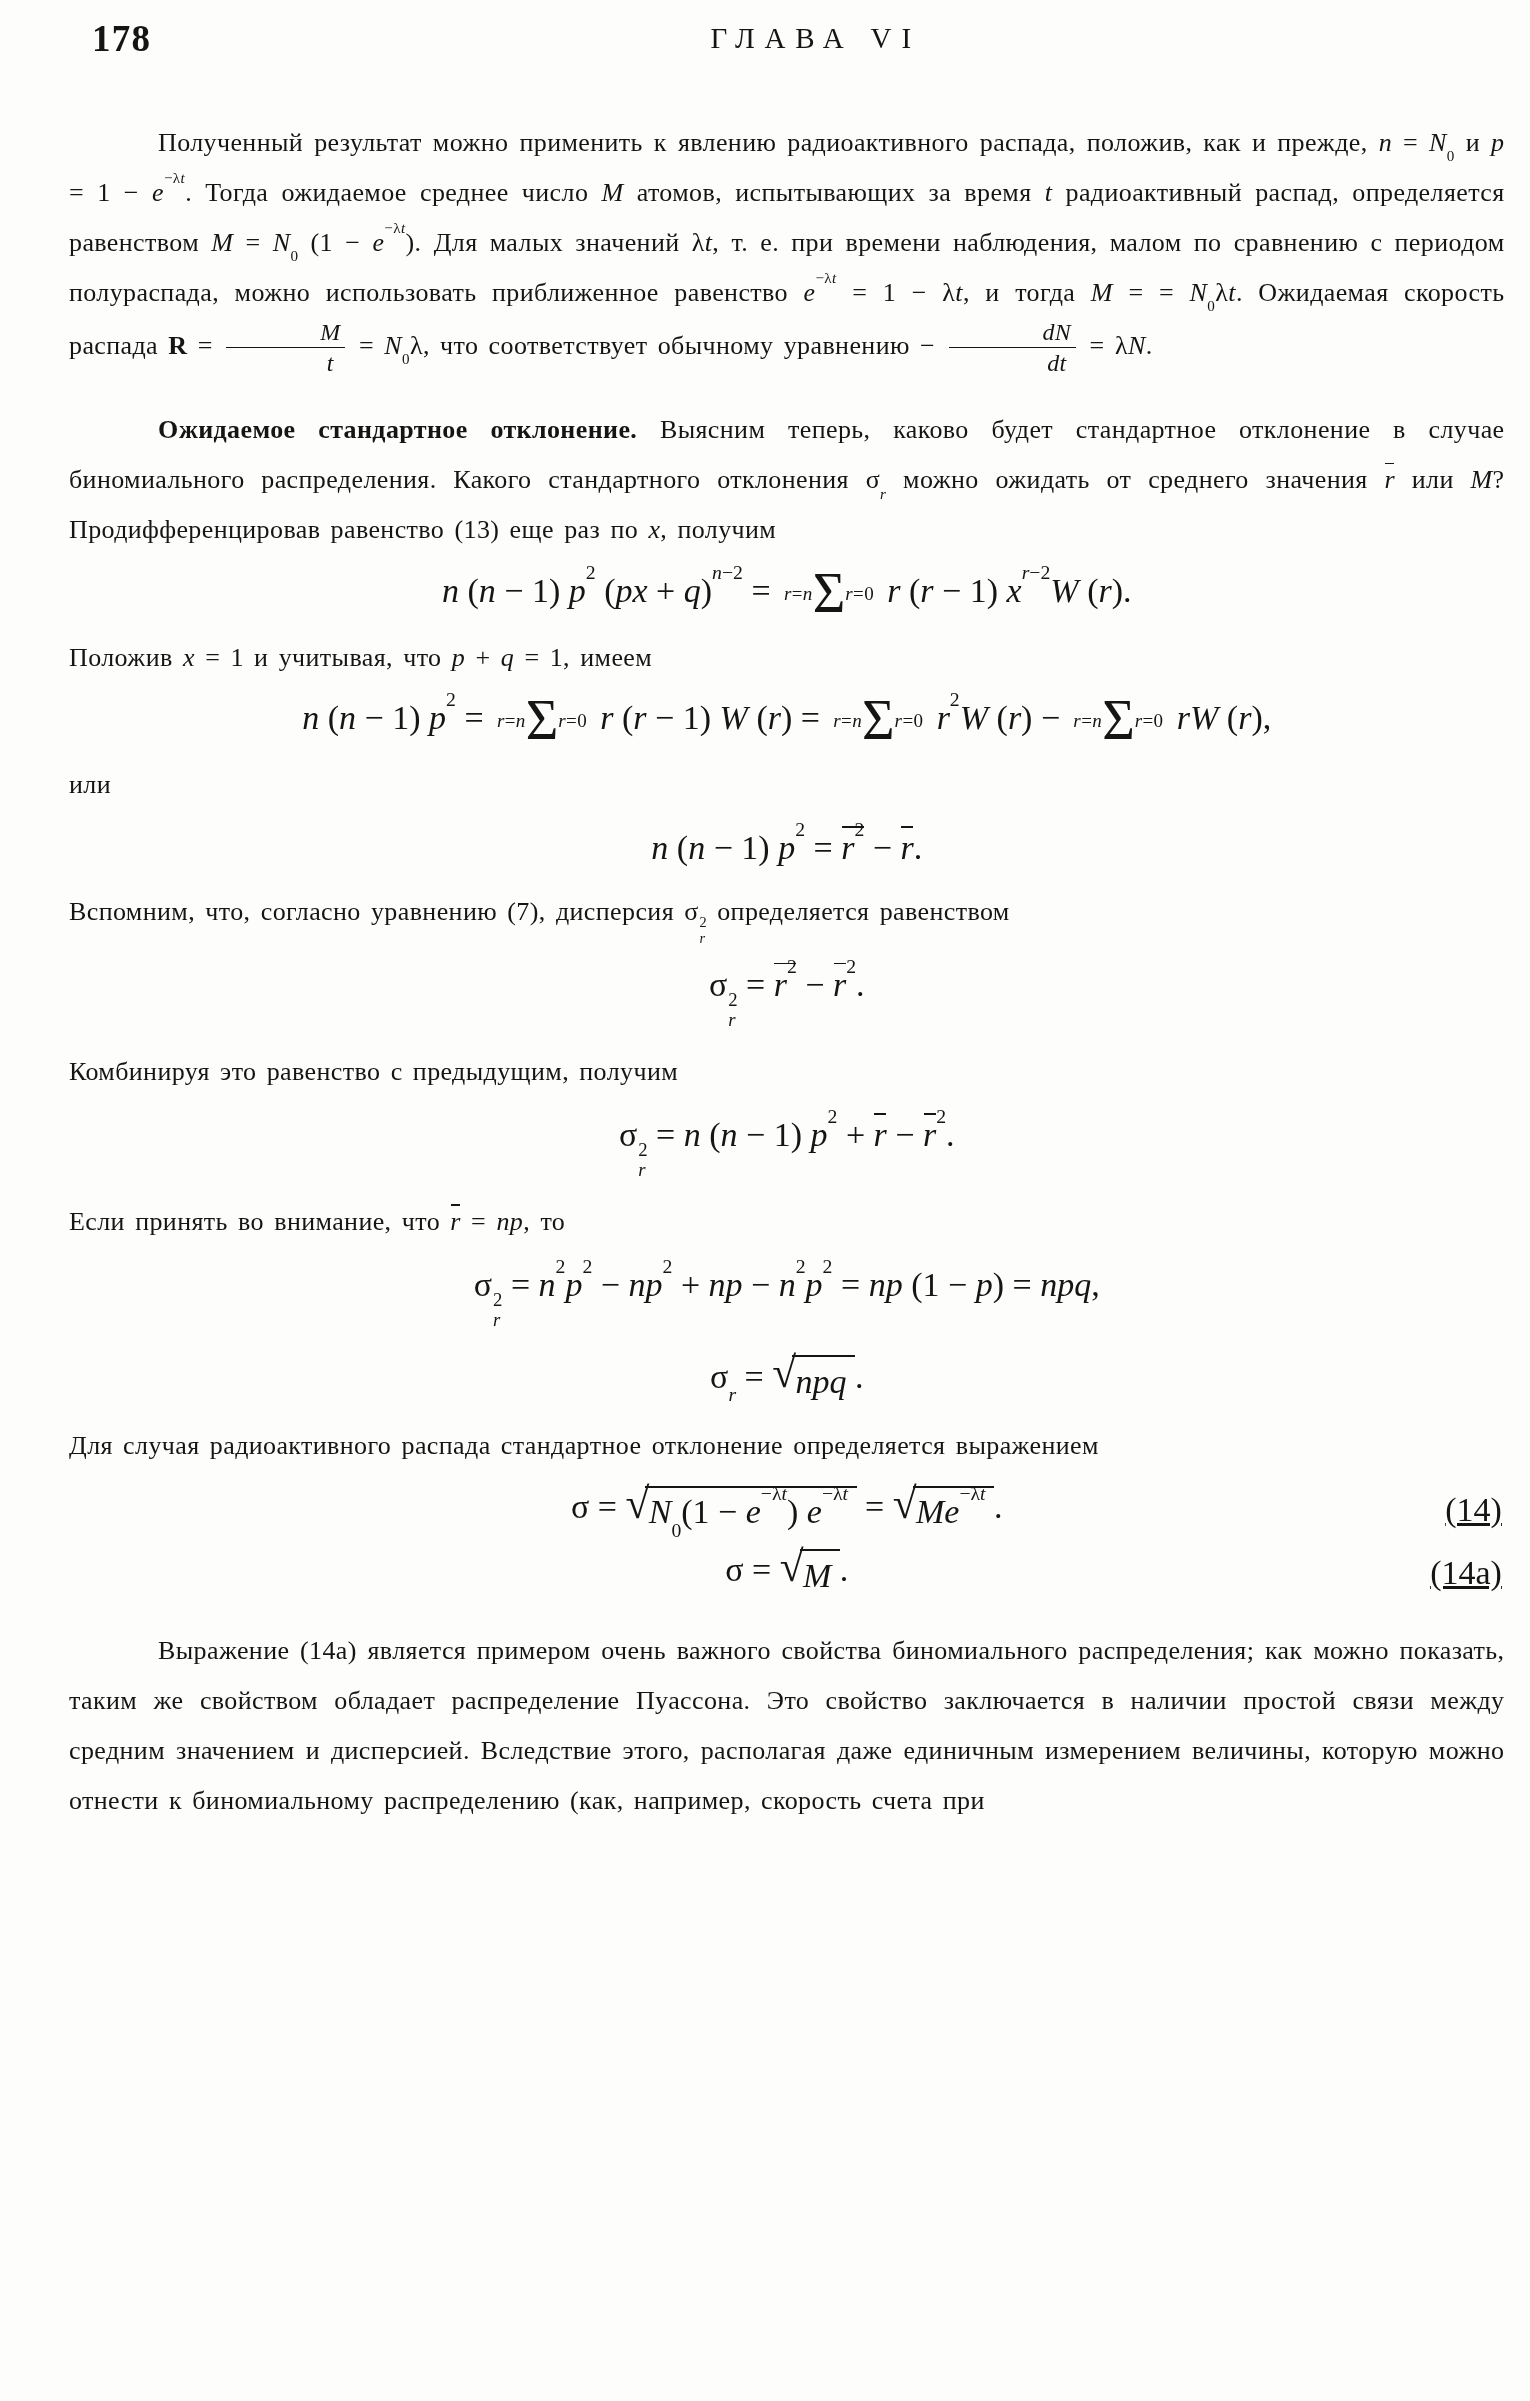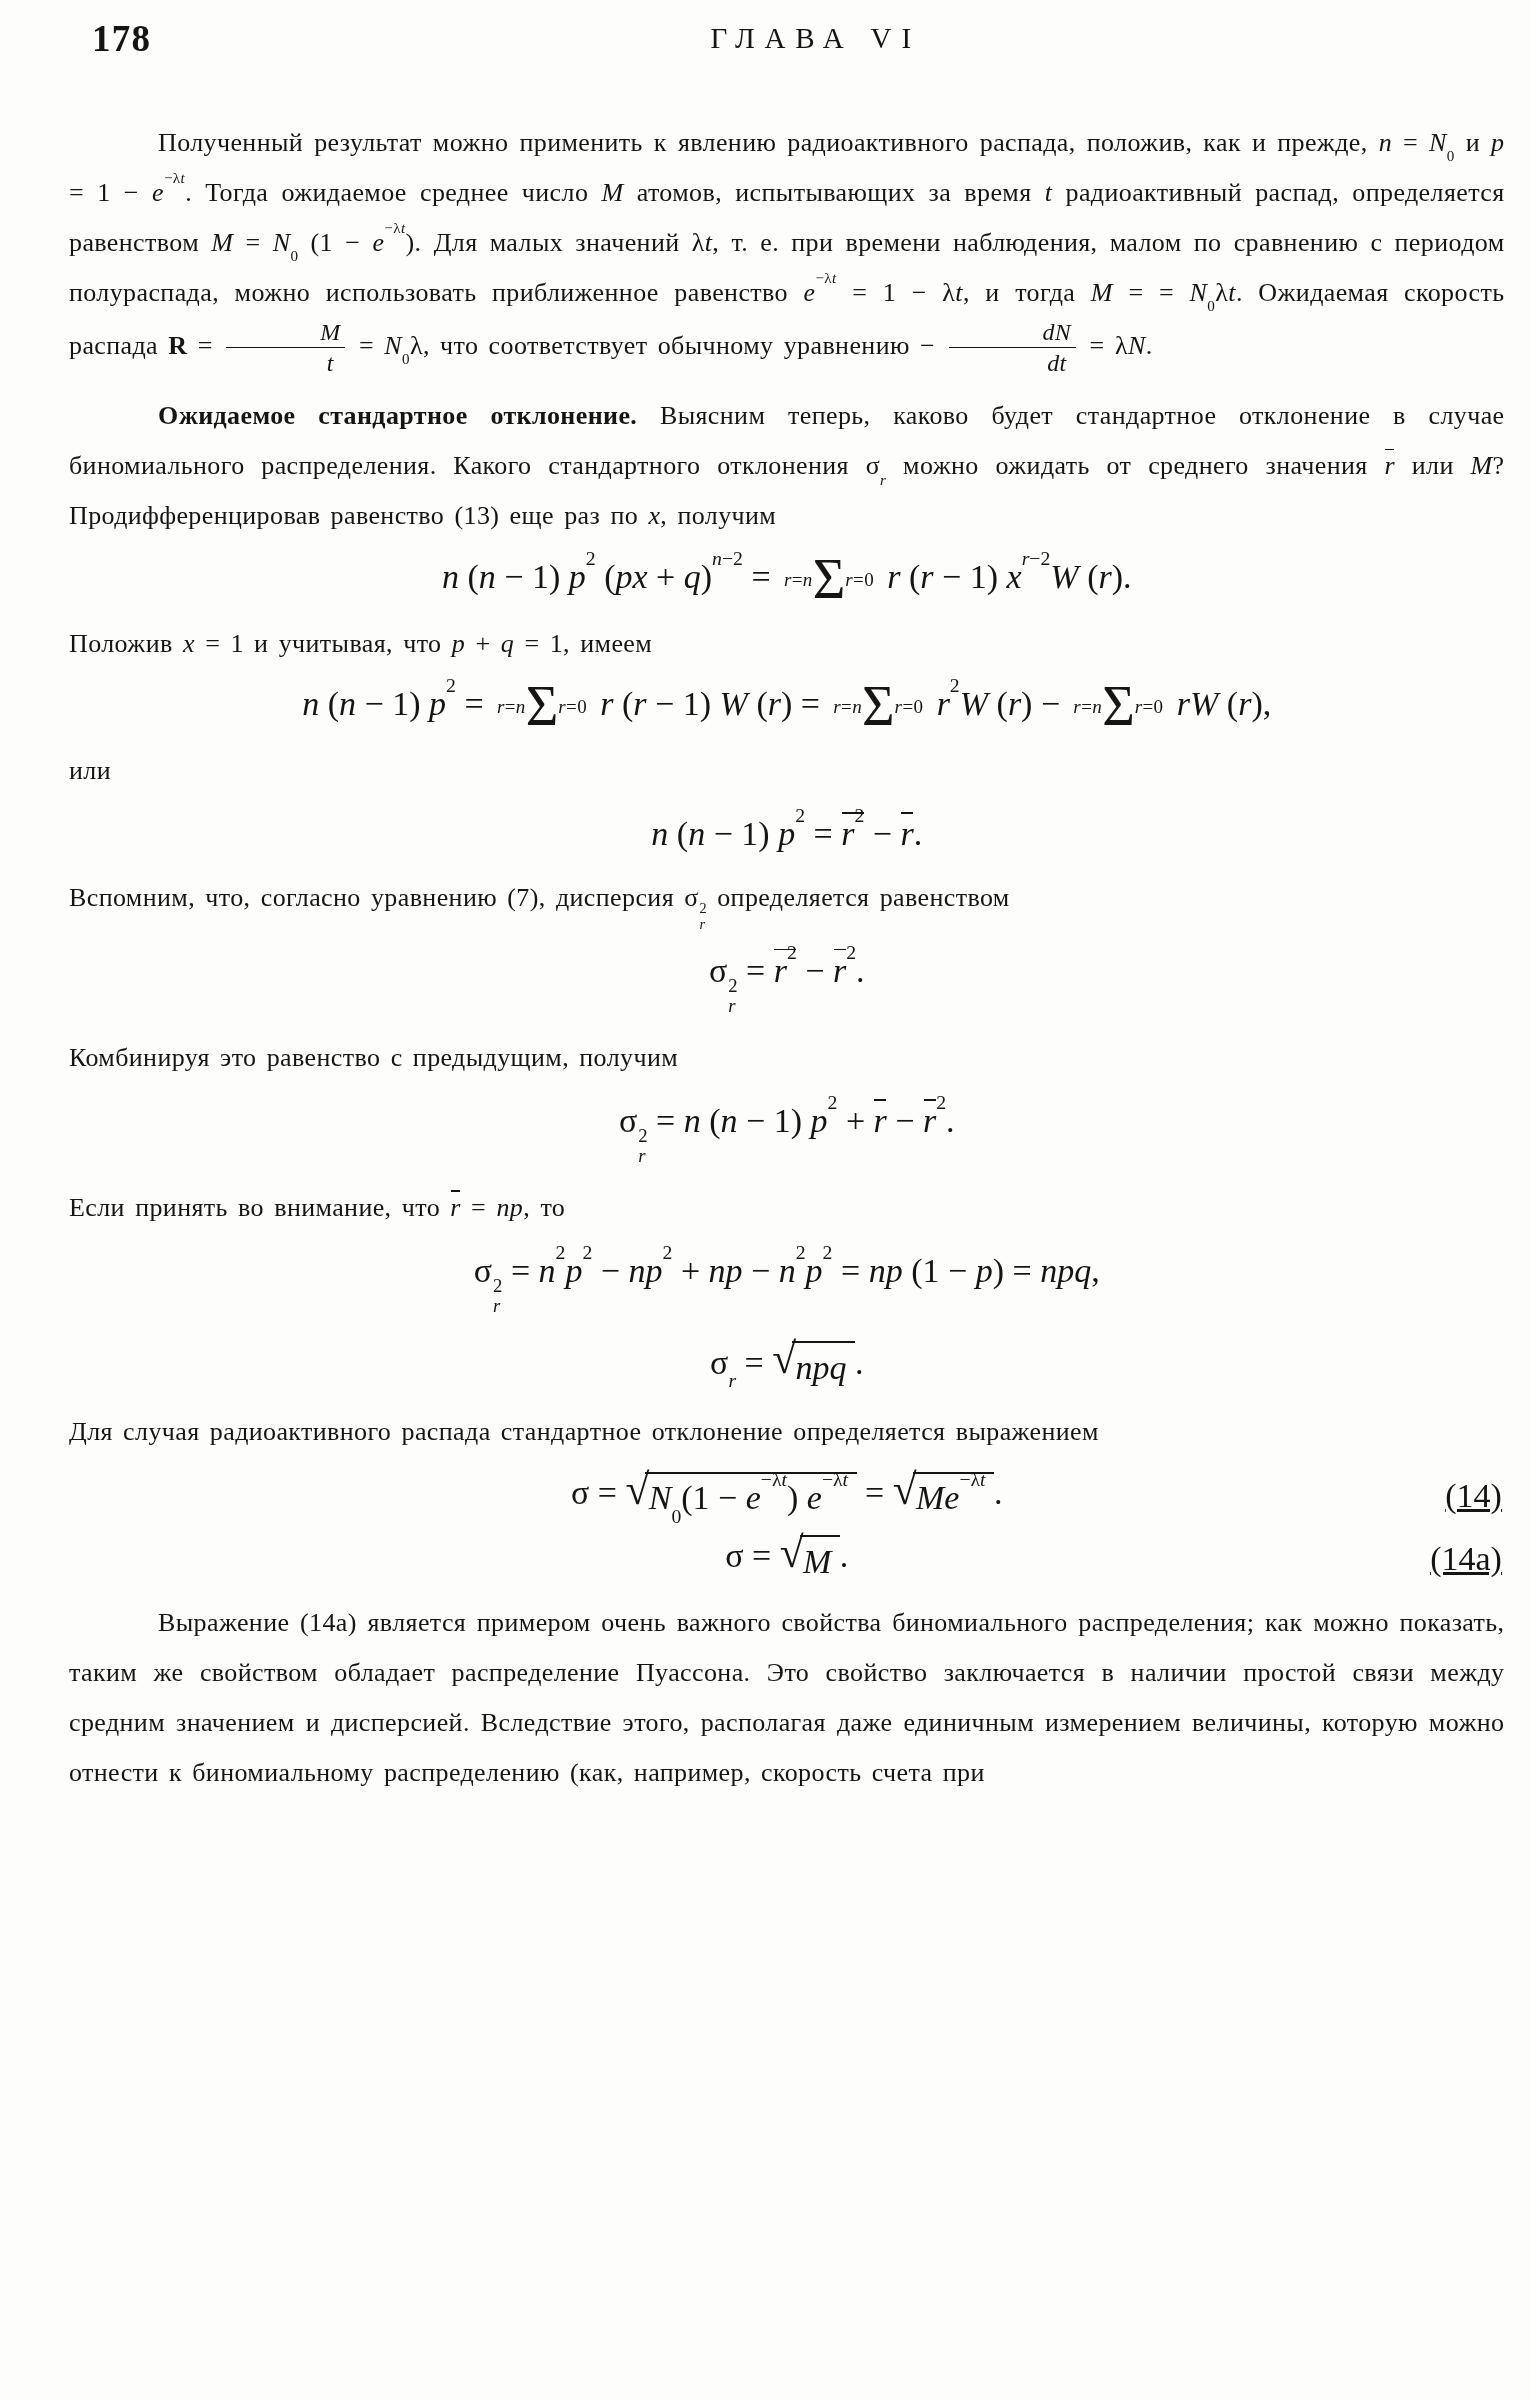--- a/index.html
+++ b/index.html
@@ -24,21 +24,21 @@
     position: absolute; left: calc(50% + 29px); transform: translateX(-50%);
     top: 5.1px; font-size: 29px; letter-spacing: 0.34em; white-space: nowrap; text-align: center;
   }
   
   p {
     margin: 0; text-align: justify;
     font-size: 26px; line-height: 50px;
     word-spacing: 0.13em; letter-spacing: 0.015em;
   }
   p.indent { text-indent: 89px; }
-  p.mt { margin-top: 14px; }
+  p.mt { margin-top: 28px; }
   i { font-style: italic; }
   b { font-weight: bold; }
   sup, sub { font-size: 0.58em; line-height: 0; position: relative; }
   sup { top: -0.55em; }
   sub { top: 0.28em; }
   
   .eq {
     text-align: center; font-size: 34px; line-height: 1.3;
     margin: 16.6px 0;
   }

